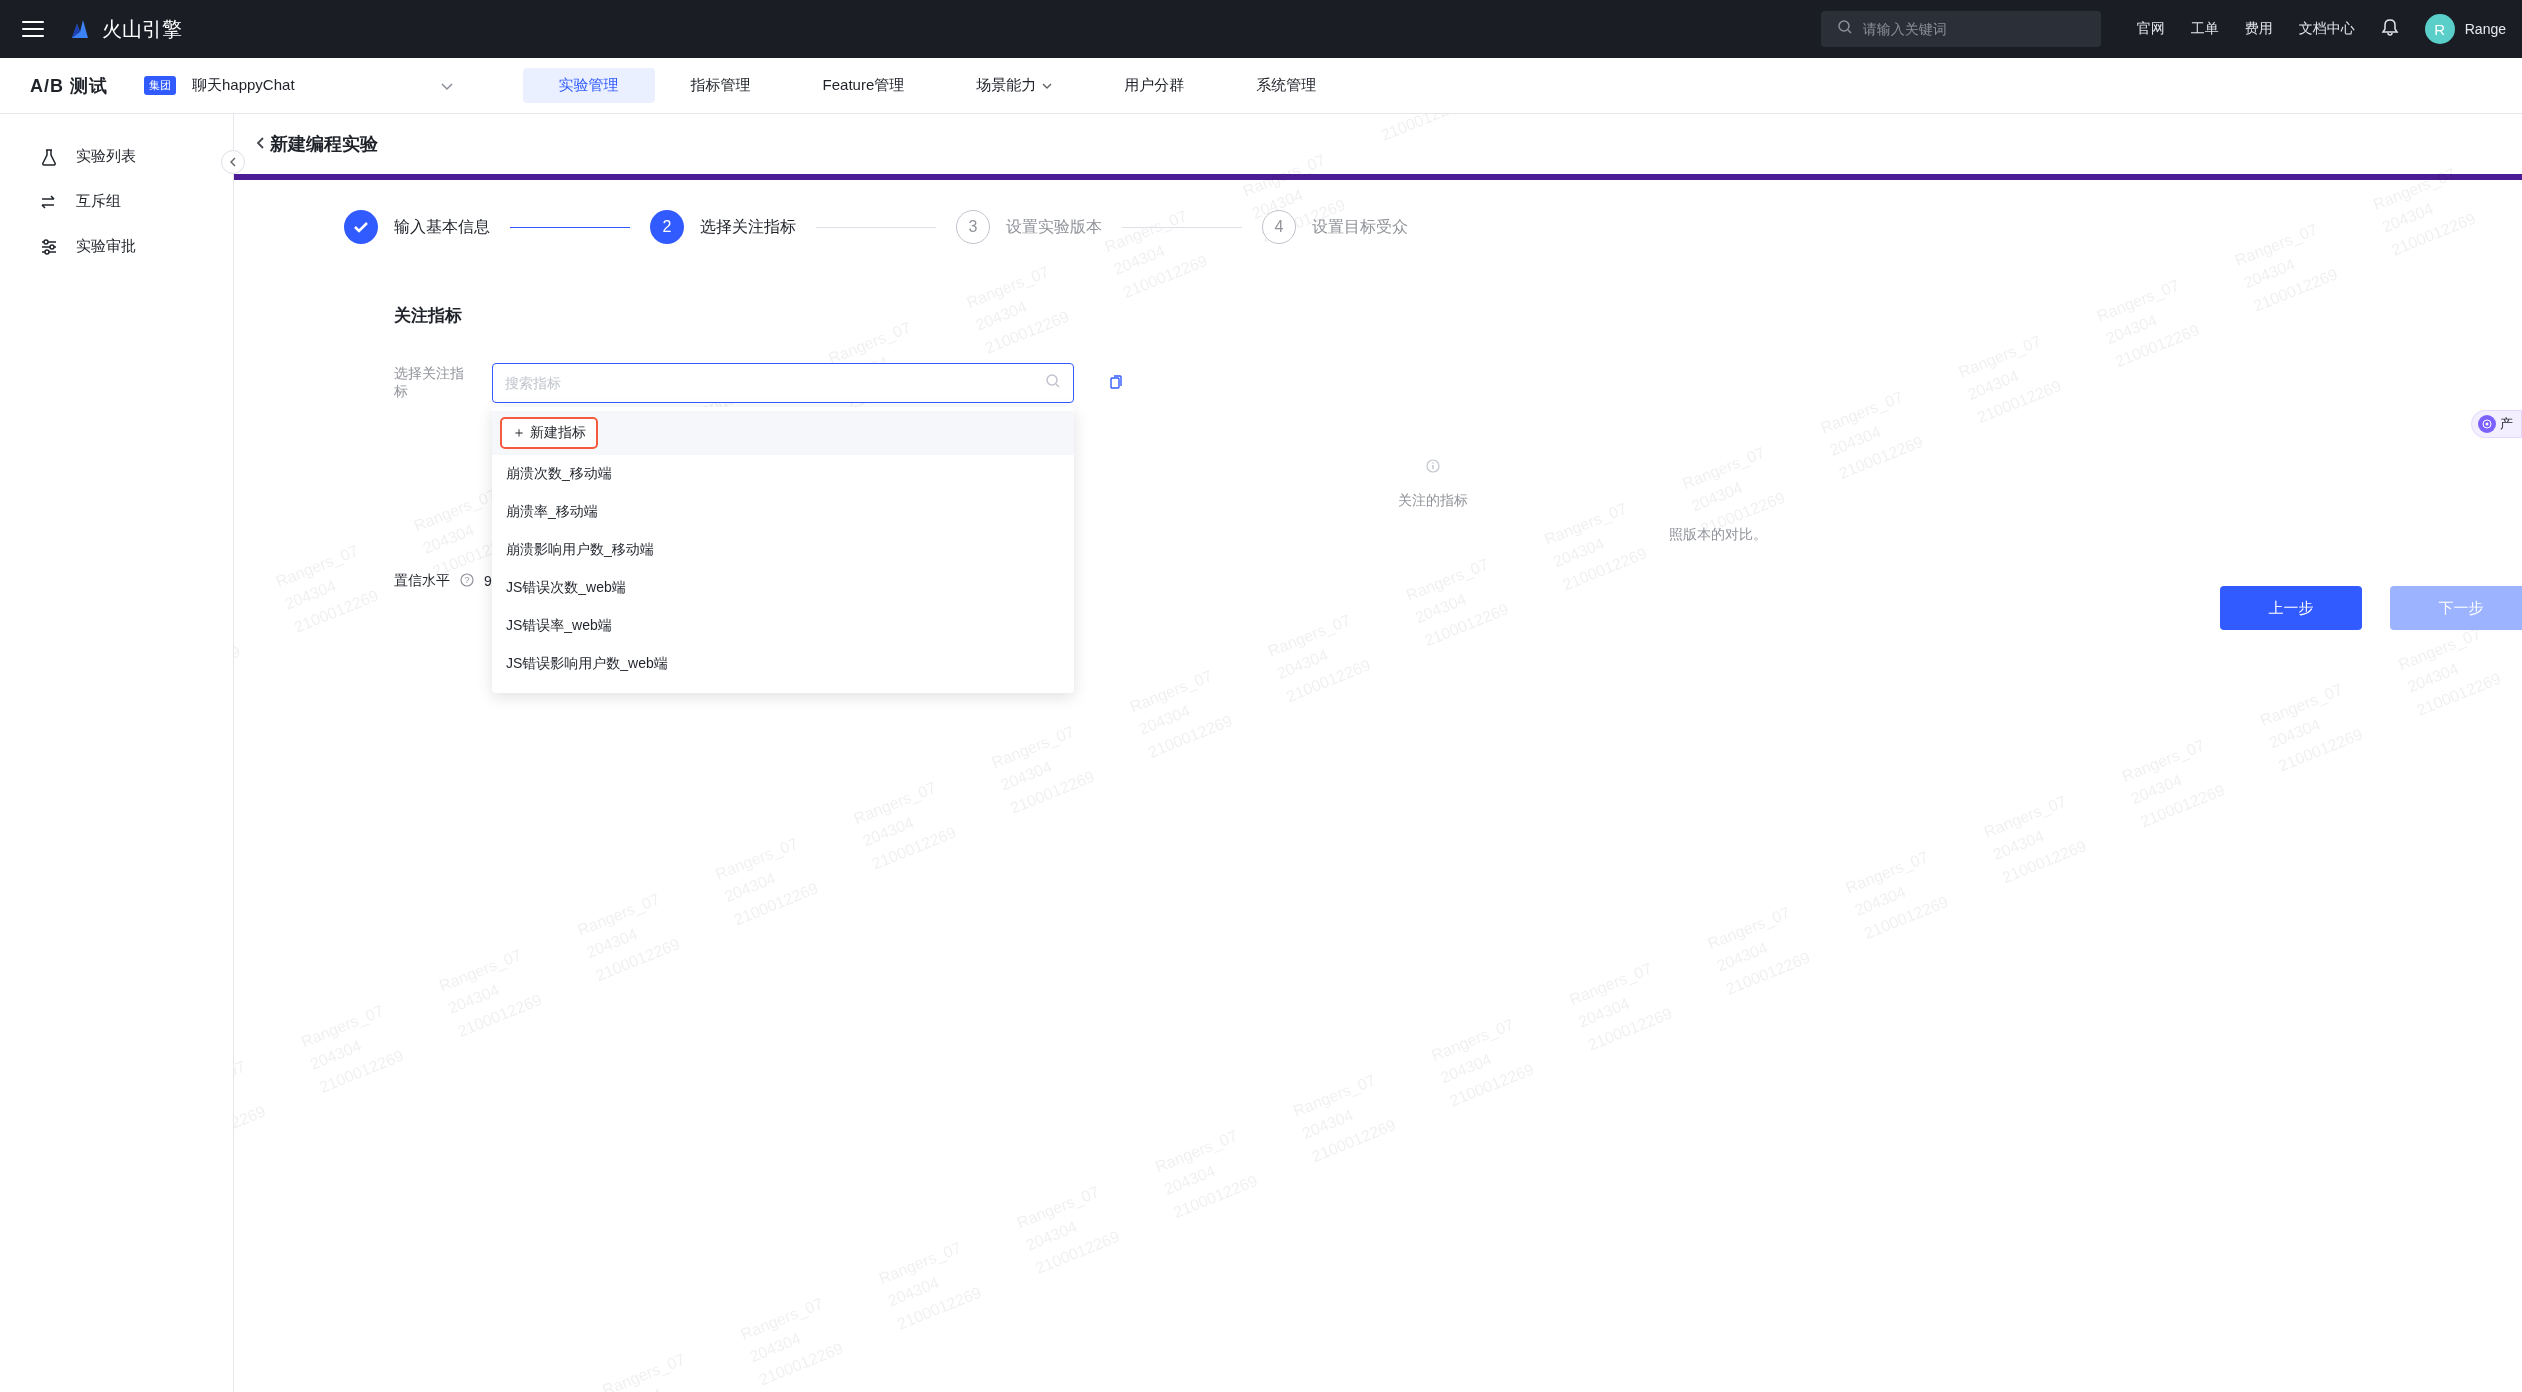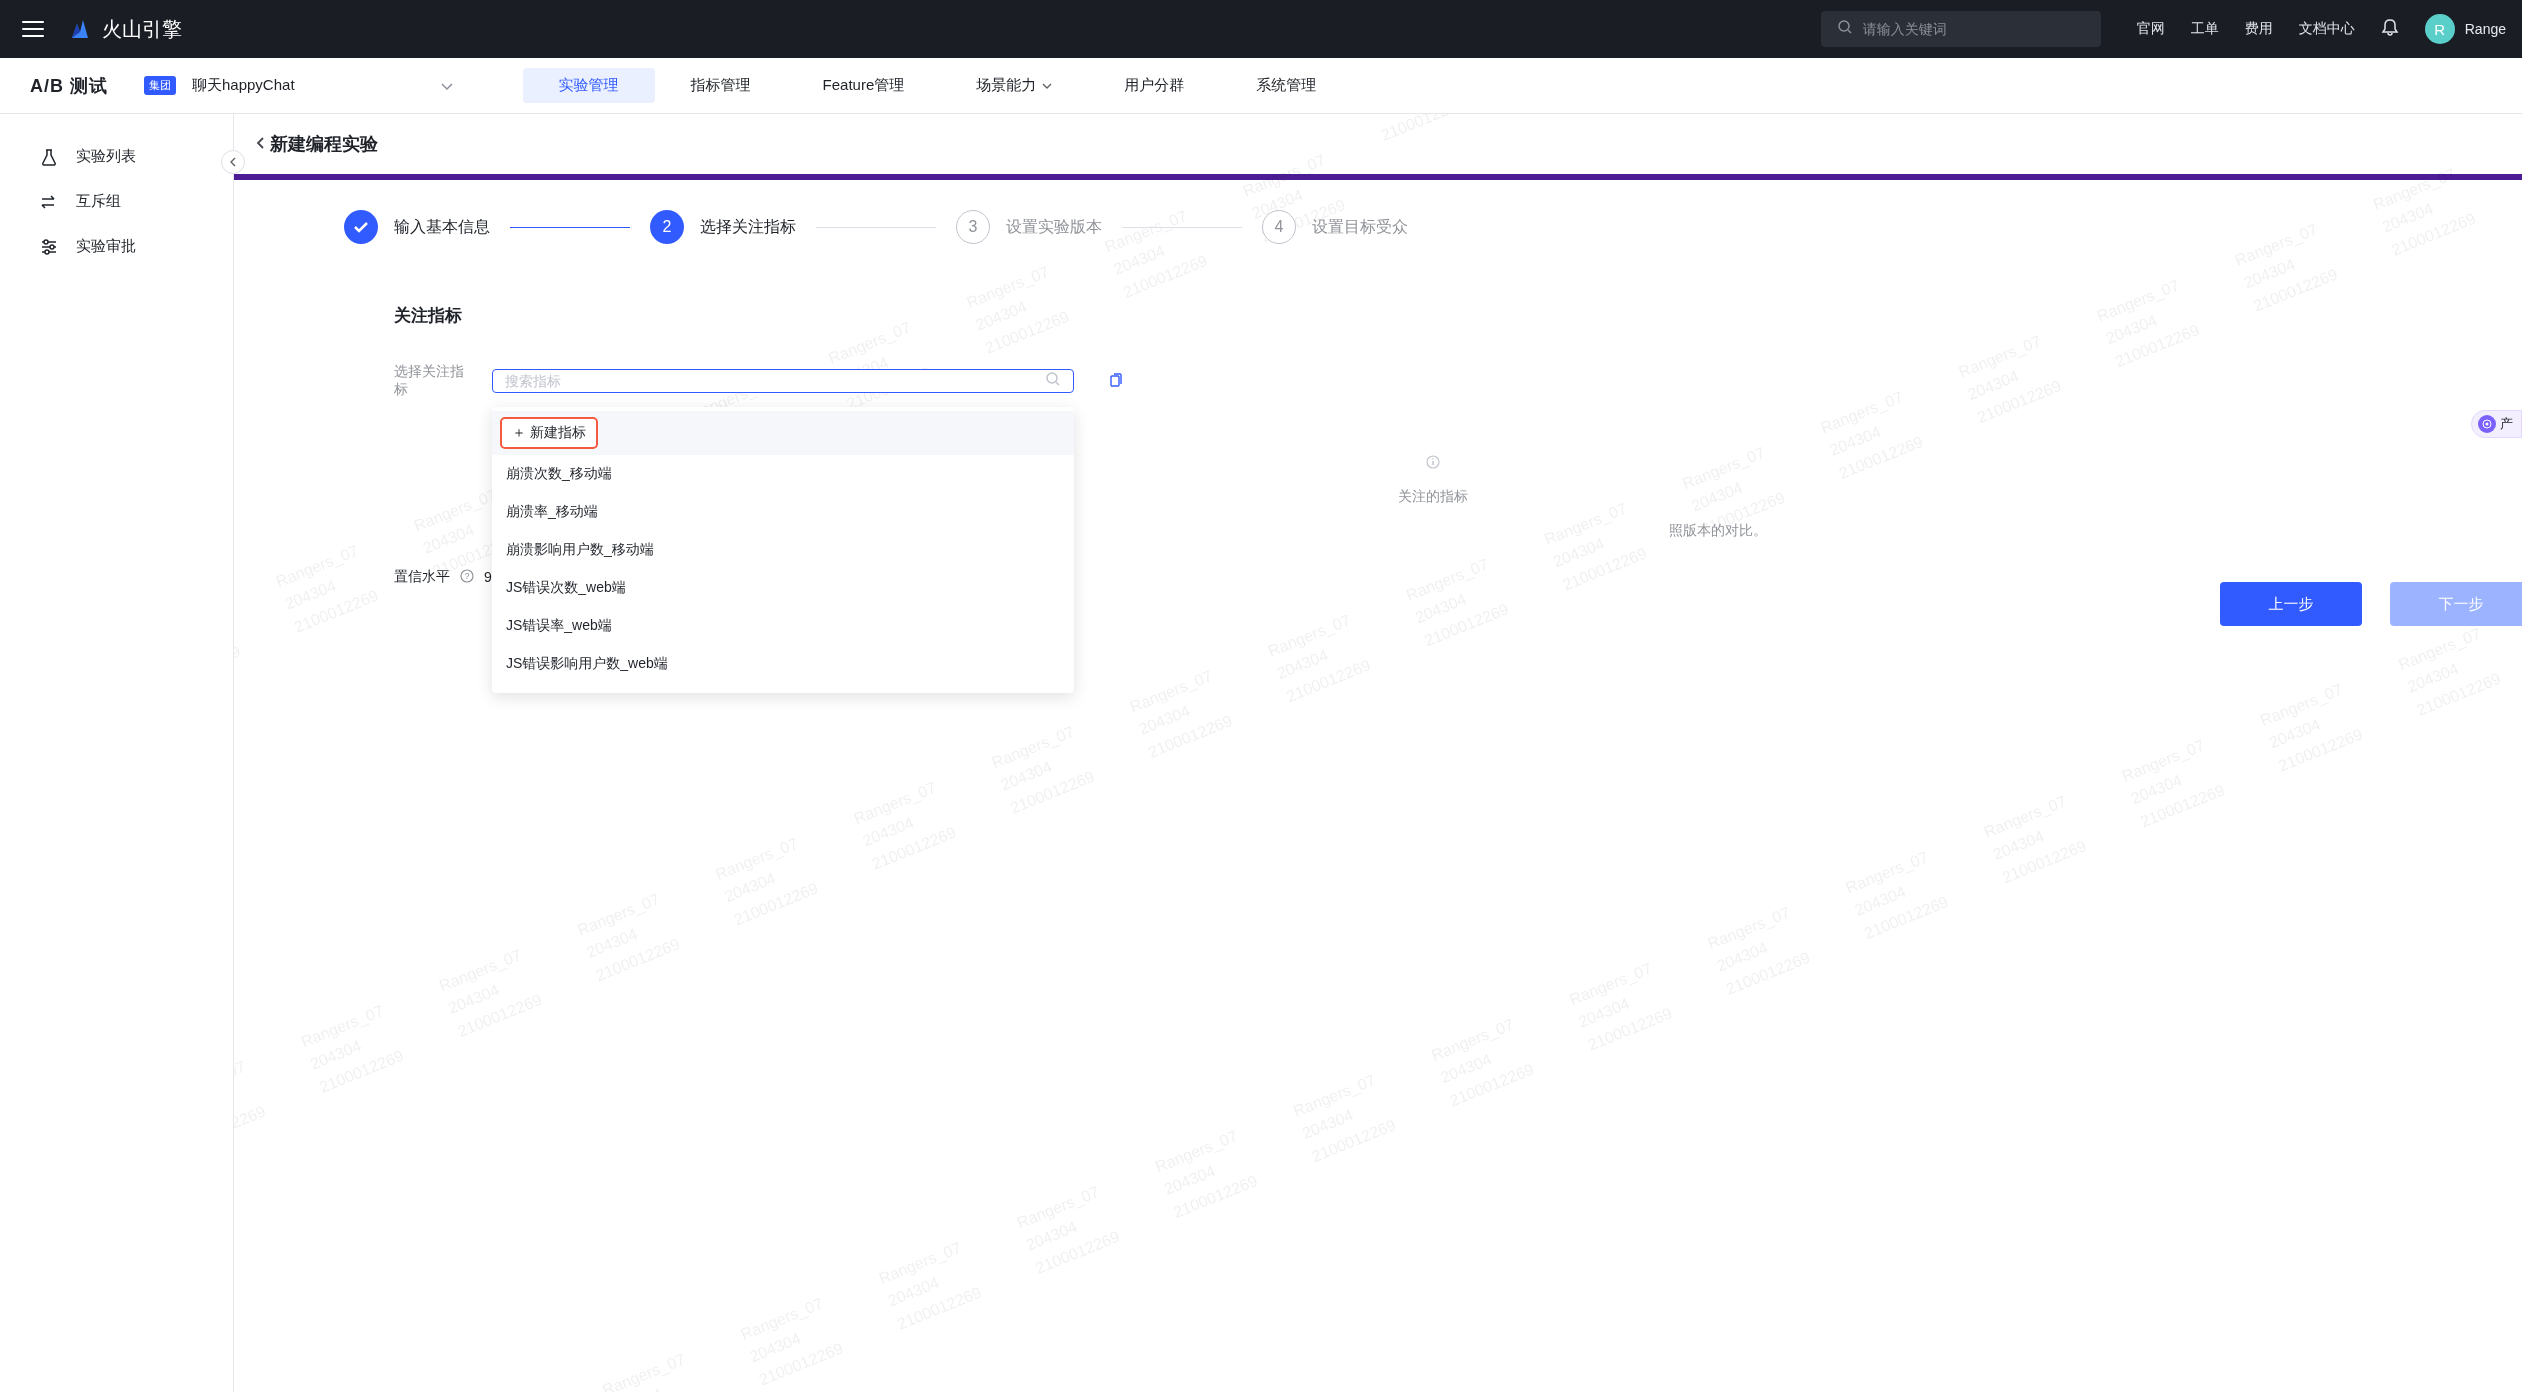--- a/index.html
+++ b/index.html
@@ -111,21 +111,21 @@
     .step-label.muted { color: #909399; }
     .step-line { width: 120px; height: 1px; background: #325bff; margin: 0 20px; }
     .step-line.muted { background: #dcdfe6; }
     
     
     .form-section { margin-left: 110px; }
     .section-title { font-size: 17px; font-weight: 600; margin-bottom: 36px; }
     .form-row { display: flex; align-items: center; gap: 18px; margin-bottom: 28px; position: relative; }
     .form-label { font-size: 14px; color: #909399; width: 80px; text-align: left; }
     .search-field {
-      width: 582px; height: 24px;
+      width: 582px; height: 40px;
       border: 1px solid #325bff; border-radius: 4px;
       display: flex; align-items: center; padding: 0 12px;
       background: #fff;
     }
     .search-field input {
       flex: 1; border: none; outline: none; font-size: 14px;
       background: transparent;
     }
     .search-field input::placeholder { color: #c0c4cc; }
     .copy-btn {

